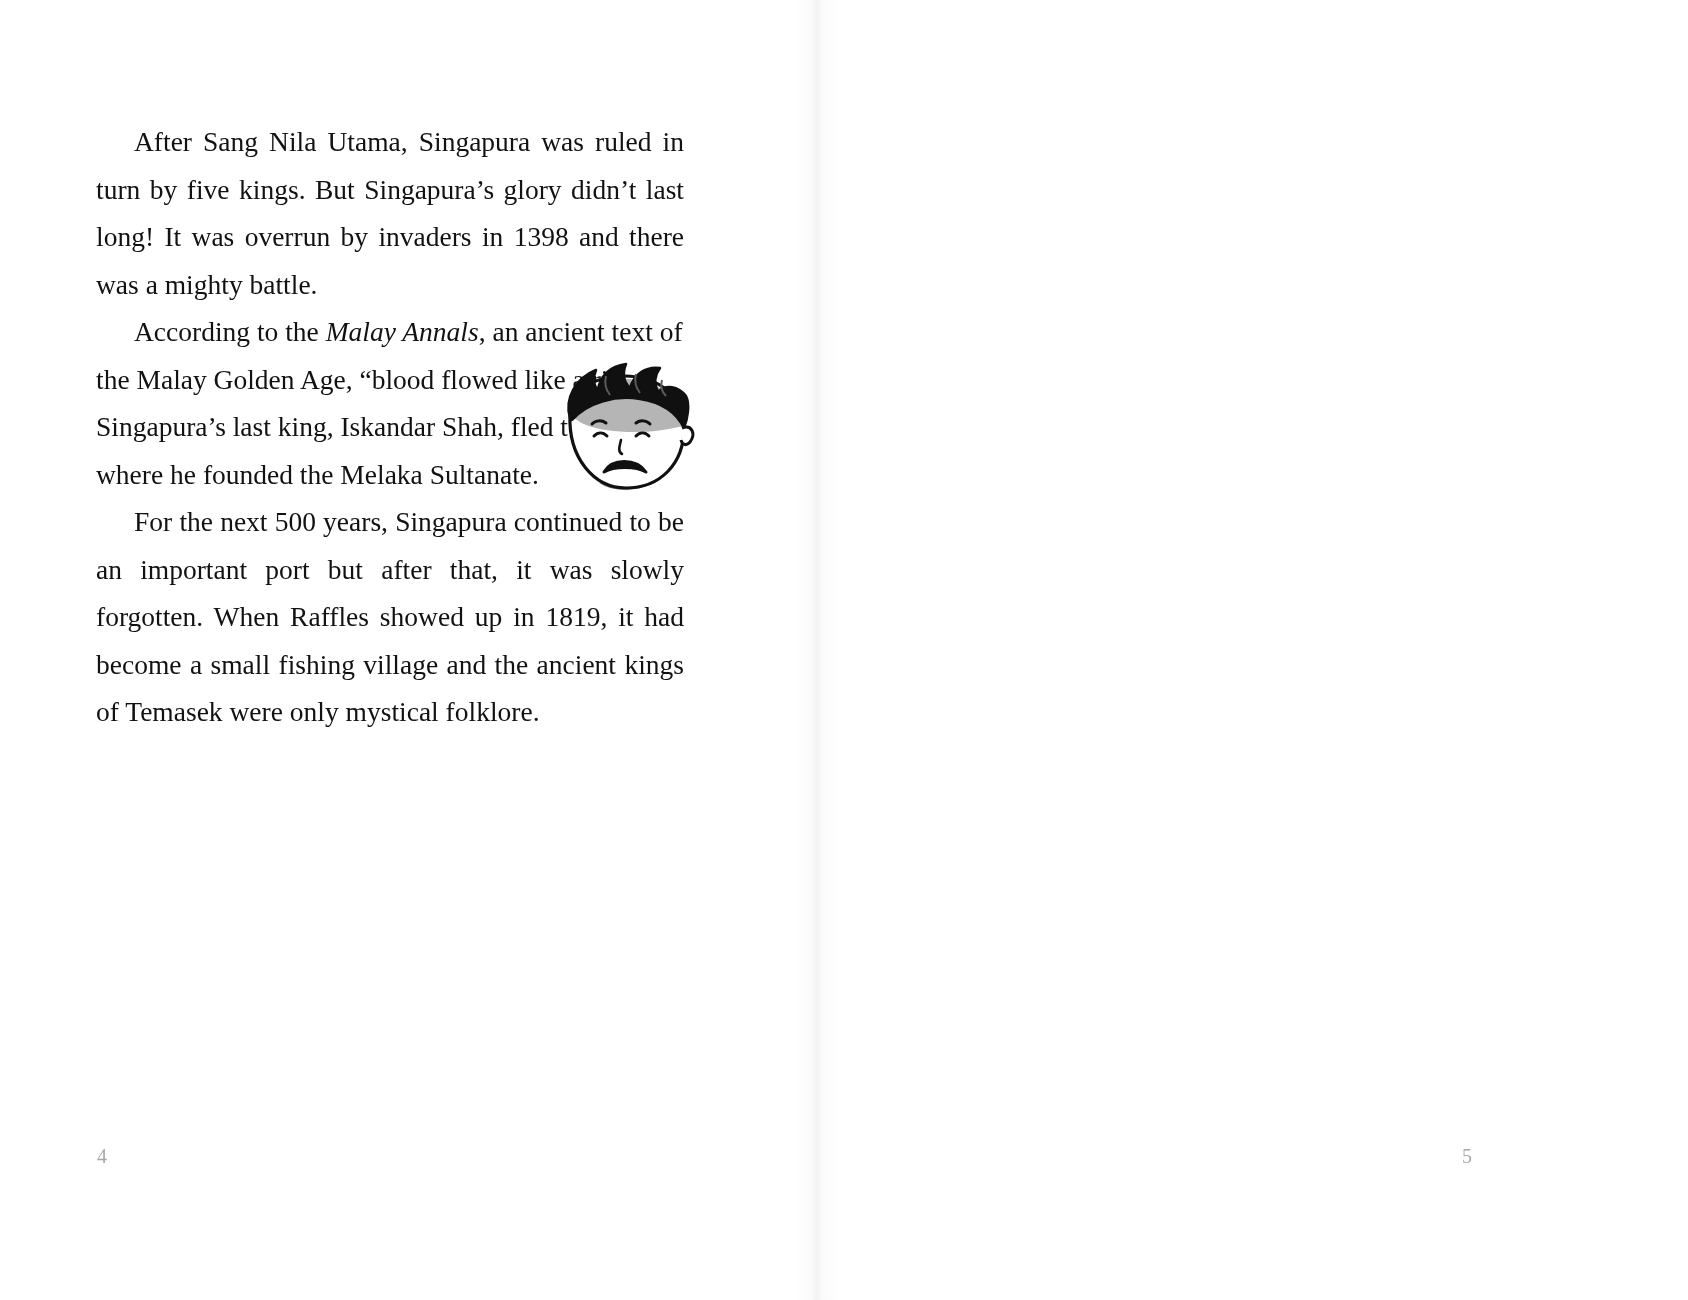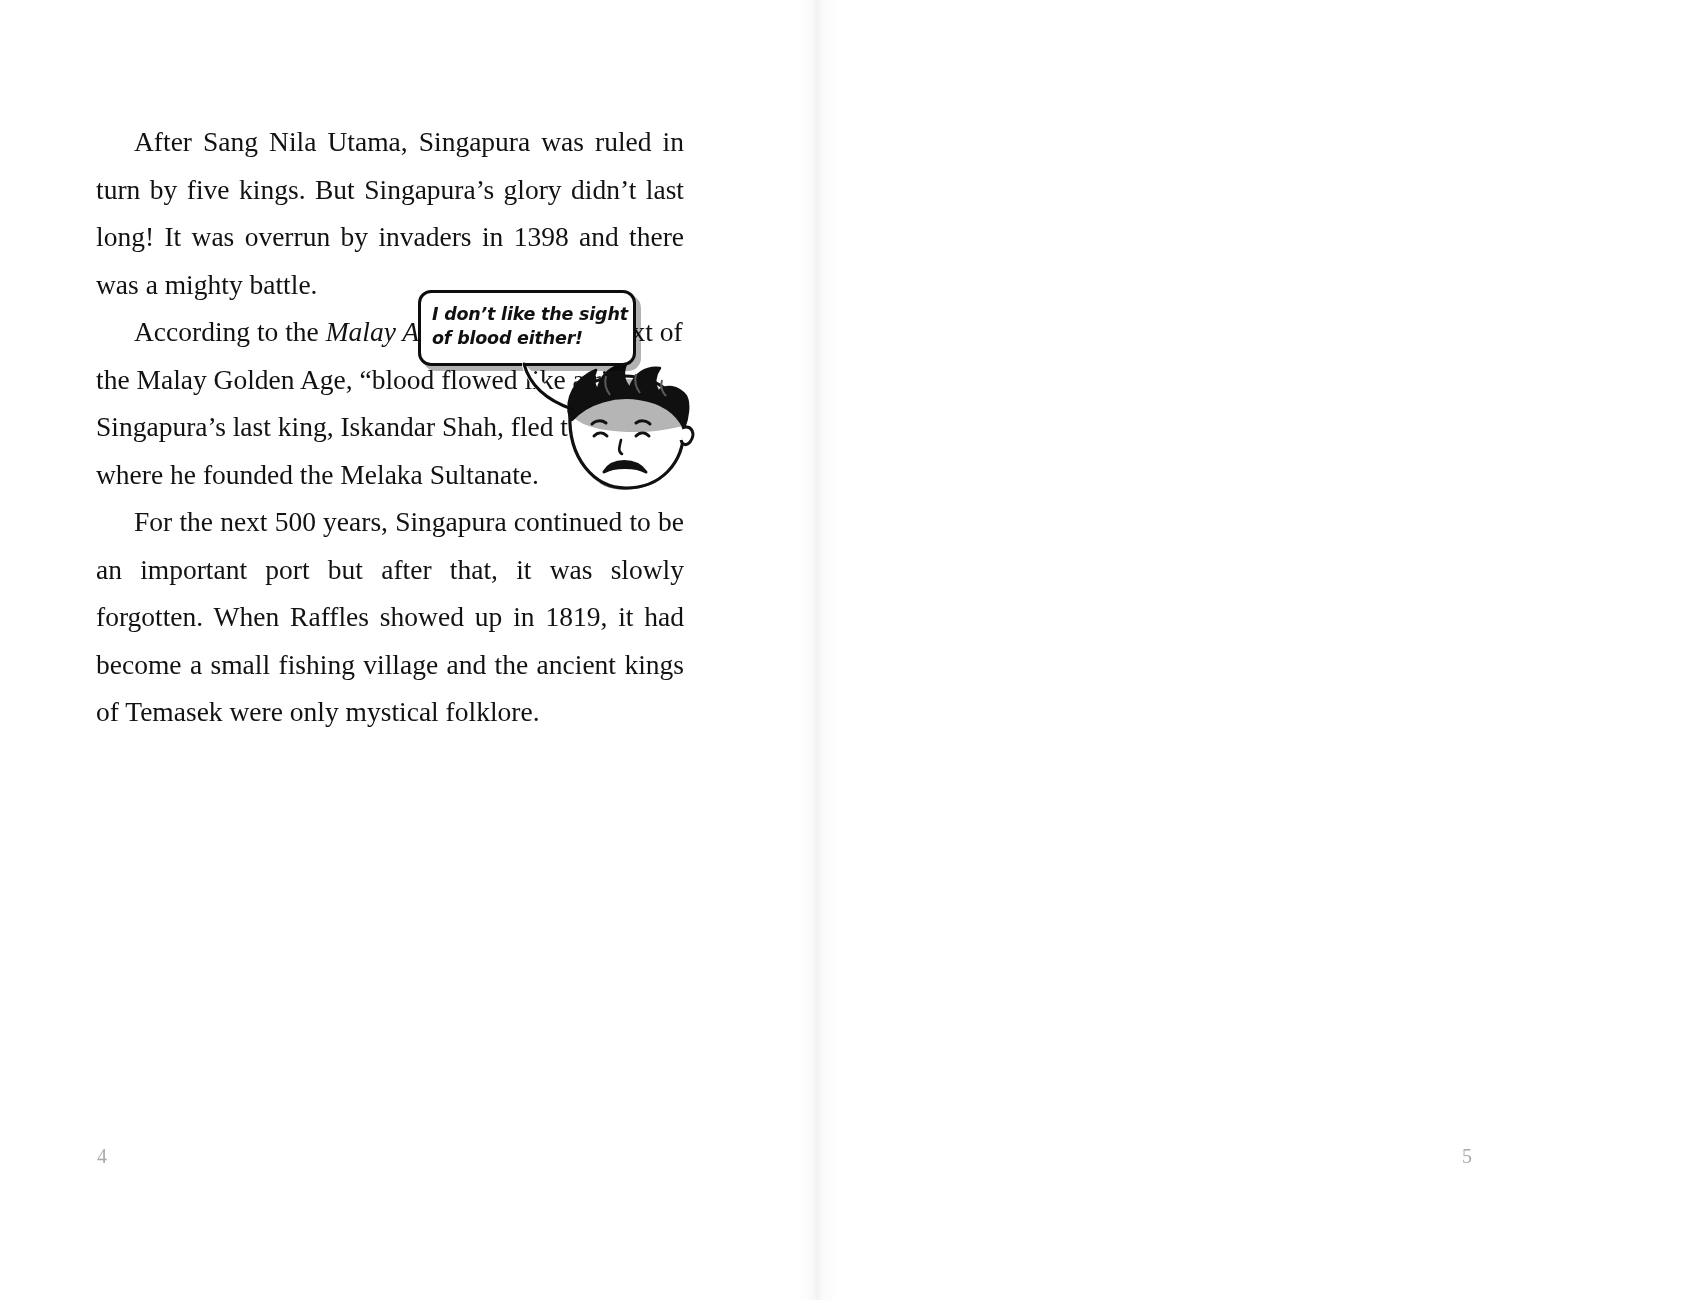--- a/index.html
+++ b/index.html
@@ -115,31 +115,20 @@
 <div class="spread">
 
   <div class="page page-left">
 
     <div class="col col-left">
       <p class="indent">After Sang Nila Utama, Singapura was ruled in turn by five kings. But Singapura’s glory didn’t last long! It was overrun by invaders in 1398 and there was a mighty battle.</p>
       <p class="indent nojust"><span>According to the </span><span class="ital">Malay Annals</span><span>, an ancient text of the Malay Golden Age, “blood flowed like a river”. Singapura’s last king, Iskandar Shah, fled to Melaka where he founded the Melaka Sultanate.</span></p>
       <p class="indent">For the next 500 years, Singapura continued to be an important port but after that, it was slowly forgotten. When Raffles showed up in 1819, it had become a small fishing village and the ancient kings of Temasek were only mystical folklore.</p>
     </div>
 
-    <div class="bubble-wrap">
-      <div class="bubble"></div>
-      <div class="bubble-text">I don’t like the sight of blood either!</div>
-      <div class="bubble-tail">
-        <svg width="90" height="60" viewBox="0 0 90 60">
-          <path d="M4,0 L4,4 C10,24 26,38 52,46" fill="#ffffff" stroke="none"></path>
-          <path d="M6,2 C12,24 28,38 54,47" fill="none" stroke="#0d0d0d" stroke-width="3" stroke-linecap="round"></path>
-          <path d="M36,0 C40,16 48,30 62,40" fill="none" stroke="#0d0d0d" stroke-width="3" stroke-linecap="round" opacity="0"></path>
-        </svg>
-      </div>
-    </div>
 
     <div class="boy">
       <svg width="160" height="140" viewBox="0 0 160 140">
 
         <path d="M22,52 C20,96 46,126 78,126 C112,126 136,102 136,66 C136,34 110,14 76,14 C46,14 24,28 22,52 Z" fill="#ffffff" stroke="#111111" stroke-width="3.2"></path>
 
         <path d="M24,54 C26,34 46,18 76,17 C108,16 134,36 135,64 C112,70 84,72 58,68 C44,66 32,62 24,54 Z" fill="#b5b5b5" stroke="none"></path>
 
         <path d="M22,56 C16,36 28,16 48,8 C44,18 46,24 50,28 C52,14 62,4 78,2
                  C74,12 76,20 82,26 C86,12 98,4 112,6

